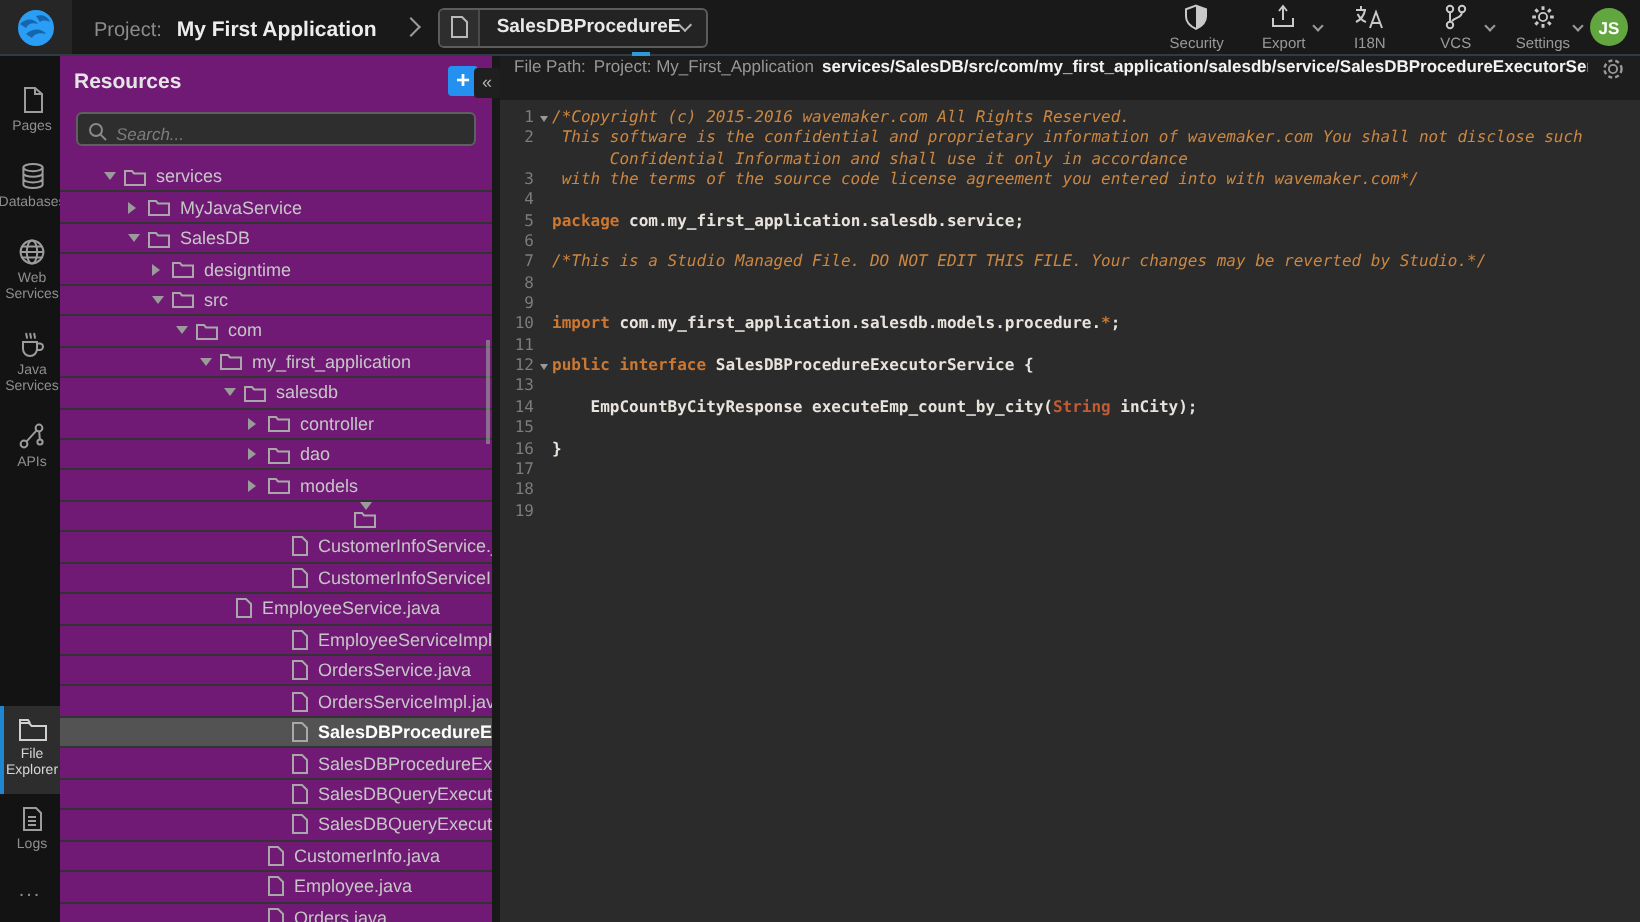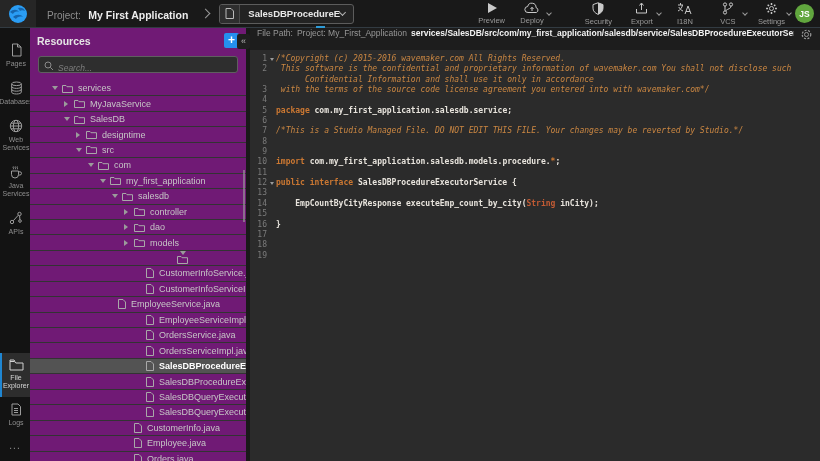--- a/index.html
+++ b/index.html
@@ -115,36 +115,20 @@
     <div class="filetab">
       <span class="ftab-iconbox">
         <svg width="9" height="11" viewBox="0 0 9 11">
             <path d="M1 .5h5L8.5 3v7.5h-7.5z" fill="none" stroke="#b9b9b9"></path>
           </svg>
       </span>
       <span class="ftab-label">SalesDBProcedureE...</span>
       <span class="chev-dn"></span>
     </div>
 
-    <div class="mid-actions">
-      <div class="act">
-        <svg width="12" height="12" viewBox="0 0 12 12">
-            <path d="M2 1l9 5-9 5z" fill="#c9c9c9"></path>
-          </svg>
-        <span class="act-label">Preview</span>
-      </div>
-      <div class="act">
-        <svg width="16" height="12" viewBox="0 0 16 12">
-          <path d="M4 10.5a3 3 0 0 1-.3-6A4.2 4.2 0 0 1 12 5.6a2.6 2.6 0 0 1 .4 4.9z" fill="none" stroke="#c9c9c9"></path>
-          <path d="M8 9V5.5M6.5 7L8 5.3 9.5 7" fill="none" stroke="#c9c9c9"></path>
-        </svg>
-        <span class="act-label">Deploy</span>
-        <span class="act-caret"></span>
-      </div>
-    </div>
 
     <div class="right-actions">
       <div class="act">
         <svg width="12" height="13" viewBox="0 0 12 13">
           <path d="M6 .8l5 1.8v3.6c0 3-2 4.8-5 6.2C3 11 1 9.2 1 6.2V2.6z" fill="none" stroke="#c9c9c9"></path>
           <path d="M6 .8l5 1.8v3.6c0 3-2 4.8-5 6.2z" fill="#c9c9c9"></path>
         </svg>
         <span class="act-label">Security</span>
       </div>
       <div class="act">

